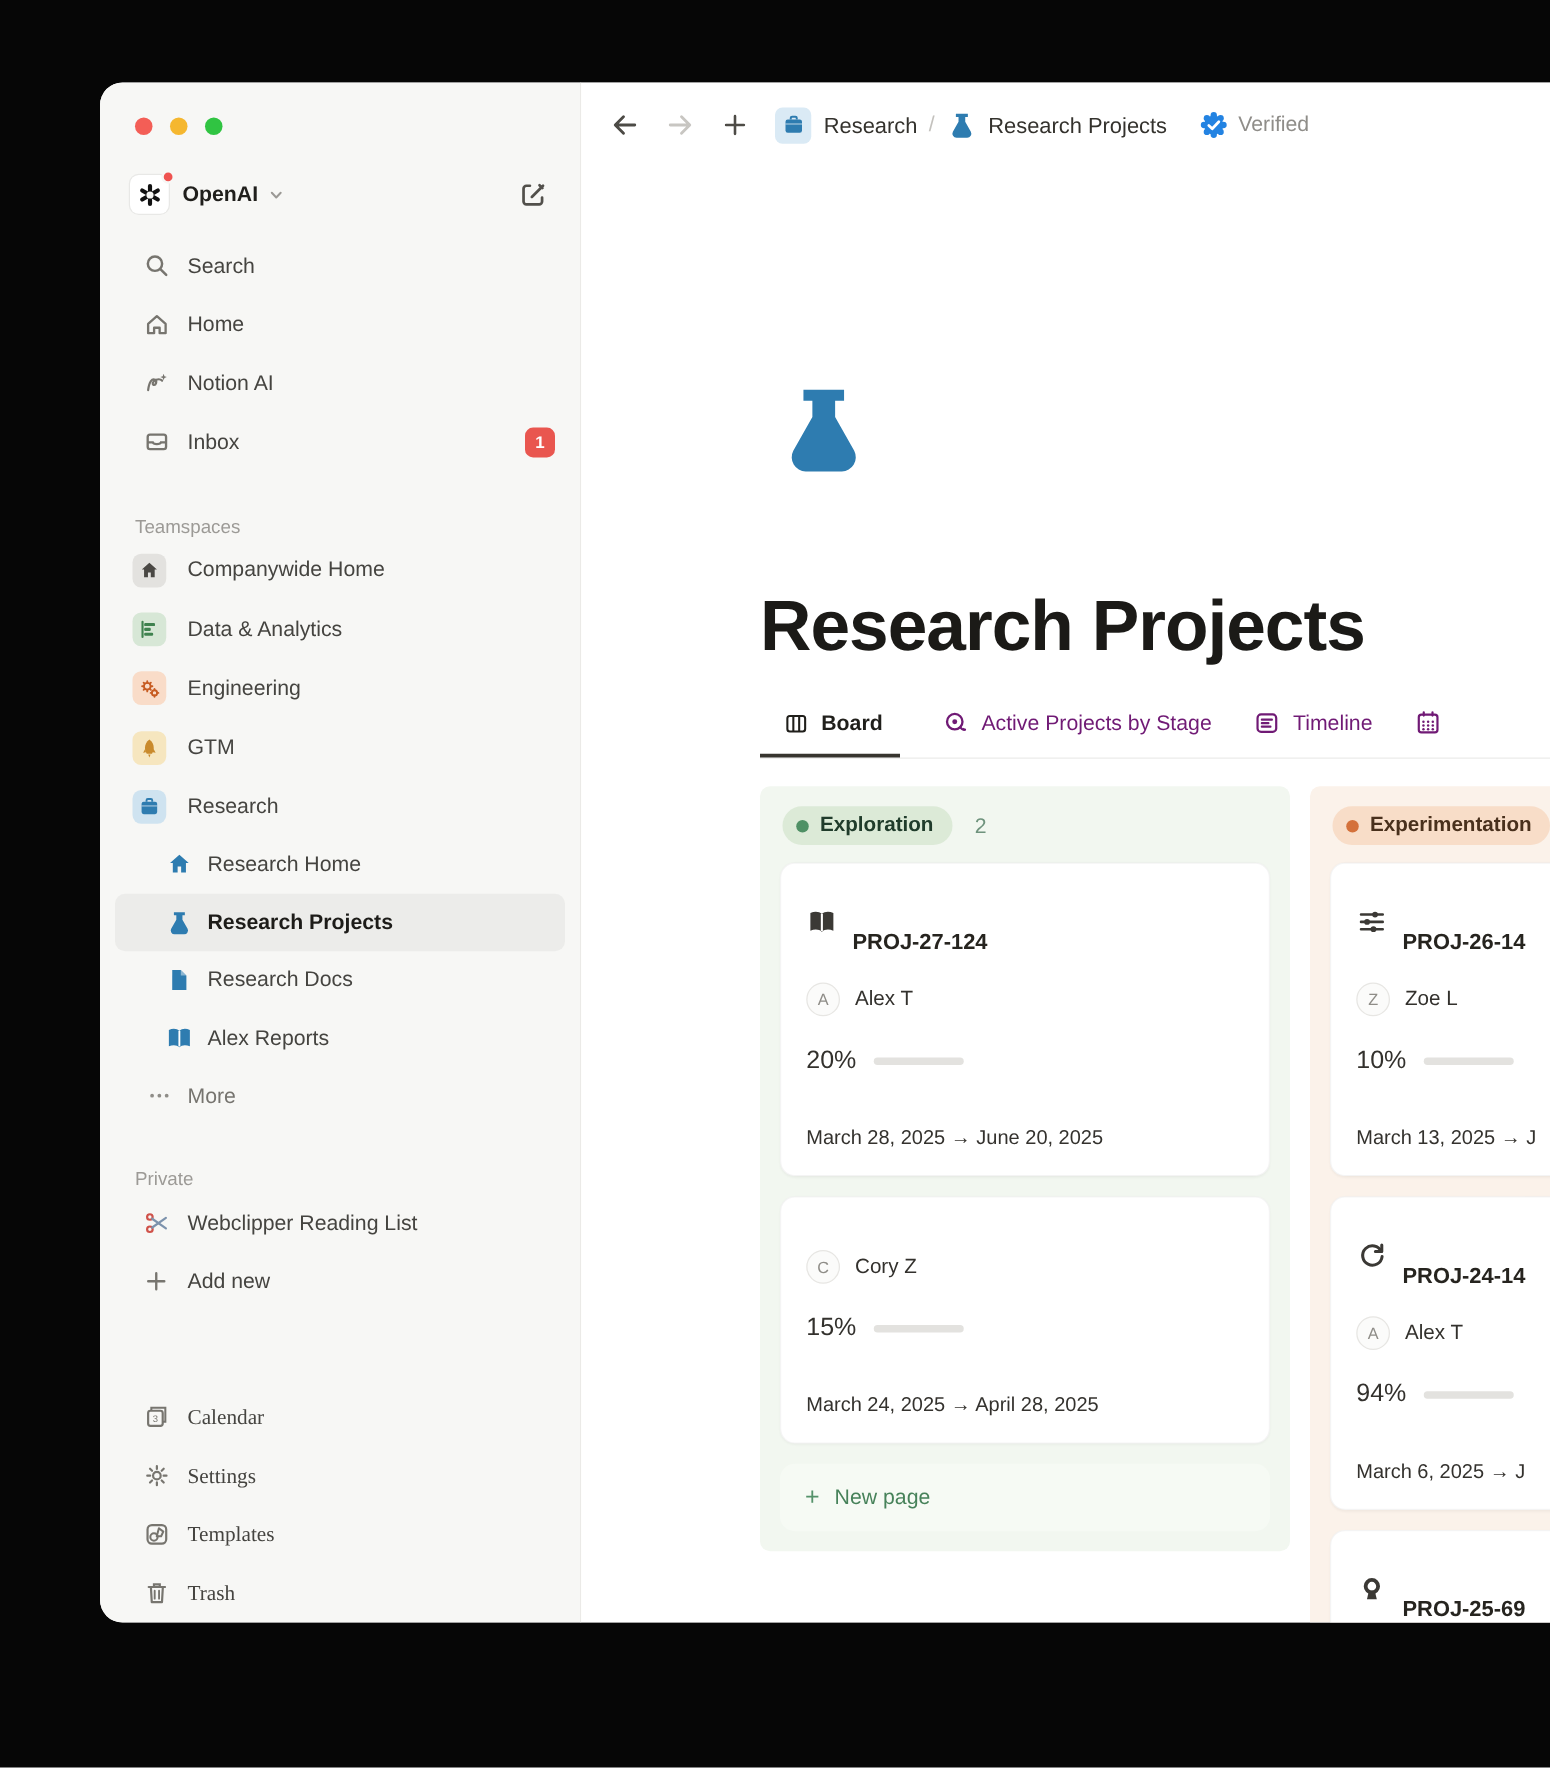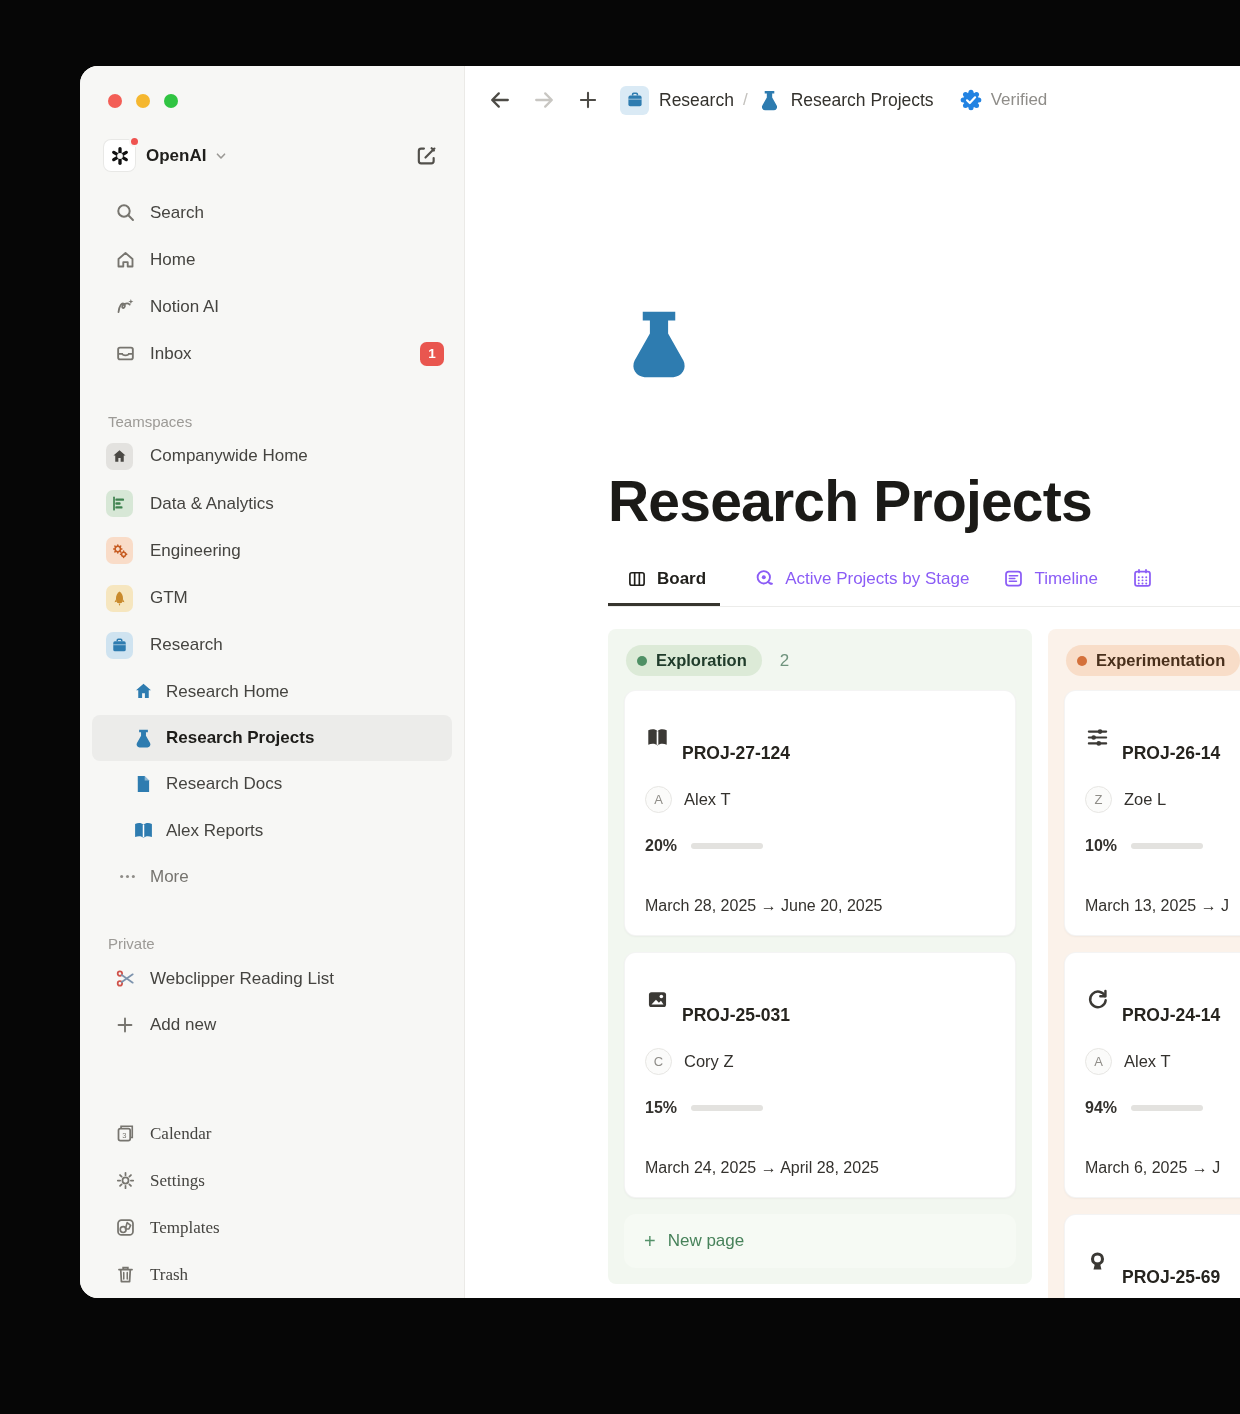--- a/index.html
+++ b/index.html
@@ -60,21 +60,21 @@
   .crumb-flask { display:flex; align-items:center; justify-content:center; width:26px; height:26px; color:#2e7cb0; }
   .crumb2 { margin-left:8px; }
   .verified { display:flex; align-items:center; margin-left:26px; cursor:default; }
   .verified-label { margin-left:9px; font-size:17px; color:#8f8d89; }
 
   .content { flex:1; padding-left:143px; overflow:hidden; }
   .page-flask { margin-top:166px; margin-left:12px; width:78px; height:88px; color:#2e7cb0; }
   .page-title { margin-top:80px; font-size:57px; font-weight:700; letter-spacing:-0.8px; color:#1b1a17; }
 
   .tabs-wrap { margin-top:34px; border-bottom:1px solid #ececea; display:flex; gap:34px; align-items:flex-end; }
-  .tab { display:flex; align-items:center; gap:10px; font-size:17px; font-weight:500; color:#8b5cf6;
+  .tab { display:flex; align-items:center; gap:10px; font-size:17px; font-weight:500; color:#701a75;
          padding-bottom:14px; border-bottom:3px solid transparent; cursor:pointer; white-space:nowrap; }
   .tab .tic { display:flex; width:21px; height:21px; align-items:center; justify-content:center; }
   .tab.active { color:#201f1b; font-weight:700; border-bottom-color:#37352f; padding-left:18px; padding-right:14px; }
 
   .board { margin-top:22px; display:flex; gap:16px; align-items:flex-start; }
   .col { width:424px; flex:0 0 424px; border-radius:8px; padding:14px 16px 16px; }
   .col.exploration { background:#f2f7f0; }
   .col.experimentation { background:#fbf2ea; }
   .col-head { display:flex; align-items:center; margin:2px 0 14px 2px; }
   .pill { display:flex; align-items:center; gap:9px; border-radius:999px; padding:6px 15px 6px 11px;
@@ -91,21 +91,21 @@
   .card { background:#fff; border:1px solid rgba(0,0,0,.045); box-shadow:0 1px 2px rgba(15,15,15,.04);
           border-radius:12px; padding:20px; margin-bottom:16px; cursor:pointer; }
   .card-title { display:flex; align-items:center; gap:13px; }
   .card-ic { width:24px; height:24px; color:#3b3935; display:flex; align-items:center; justify-content:center; flex:0 0 24px; }
   .card-id { font-size:17.5px; font-weight:700; color:#26241f; white-space:nowrap;margin-top:32px; }
   .assignee { display:flex; align-items:center; gap:12px; margin-top:22px; }
   .avatar { width:27px; height:27px; border-radius:50%; background:#fbfbfa; border:1px solid #e7e6e3;
             color:#8f8d88; font-size:13px; display:flex; align-items:center; justify-content:center; }
   .a-name { font-size:16.5px; color:#33312d; }
   .prog-row { display:flex; align-items:center; gap:14px; margin-top:24px; }
-  .prog-label { font-size:16px; color:#33312d;font-weight:bold; }
+  .prog-label { font-size:20px; color:#33312d; }
   .track { width:72px; height:6px; border-radius:3px; background:#e3e2df; overflow:hidden; }
   .fill { height:100%; border-radius:3px; background:#58946c; }
   .dates { margin-top:42px; font-size:16px; color:#34322e; white-space:nowrap; }
 
   .newpage { border-radius:12px; background:#f6faf4; padding:17px 20px; display:flex; align-items:center; gap:12px;
              color:#47825a; font-size:17px; font-weight:500; cursor:pointer; }
   .newpage .np-plus { font-size:20px; line-height:1; color:#55926a; }
 
   .hidden-defs { position:absolute; width:0; height:0; overflow:hidden; }
   svg { display:block; }
@@ -610,28 +610,20 @@
               <span class="a-name">Alex T</span>
             </div>
             <div class="prog-row">
               <span class="prog-label">20%</span>
               <span class="track"><span class="fill" style="width: 20%;"></span></span>
             </div>
             <div class="dates">March 28, 2025 → June 20, 2025</div>
           </div>
 
           <div class="card">
-            <div class="card-title">
-              <span class="card-ic">
-                  <svg width="23" height="23">
-                    <use href="#i-image"></use>
-                  </svg>
-                </span>
-              <span class="card-id">PROJ-25-031</span>
-            </div>
             <div class="assignee">
               <span class="avatar">C</span>
               <span class="a-name">Cory Z</span>
             </div>
             <div class="prog-row">
               <span class="prog-label">15%</span>
               <span class="track"><span class="fill" style="width: 15%;"></span></span>
             </div>
             <div class="dates">March 24, 2025 → April 28, 2025</div>
           </div>

